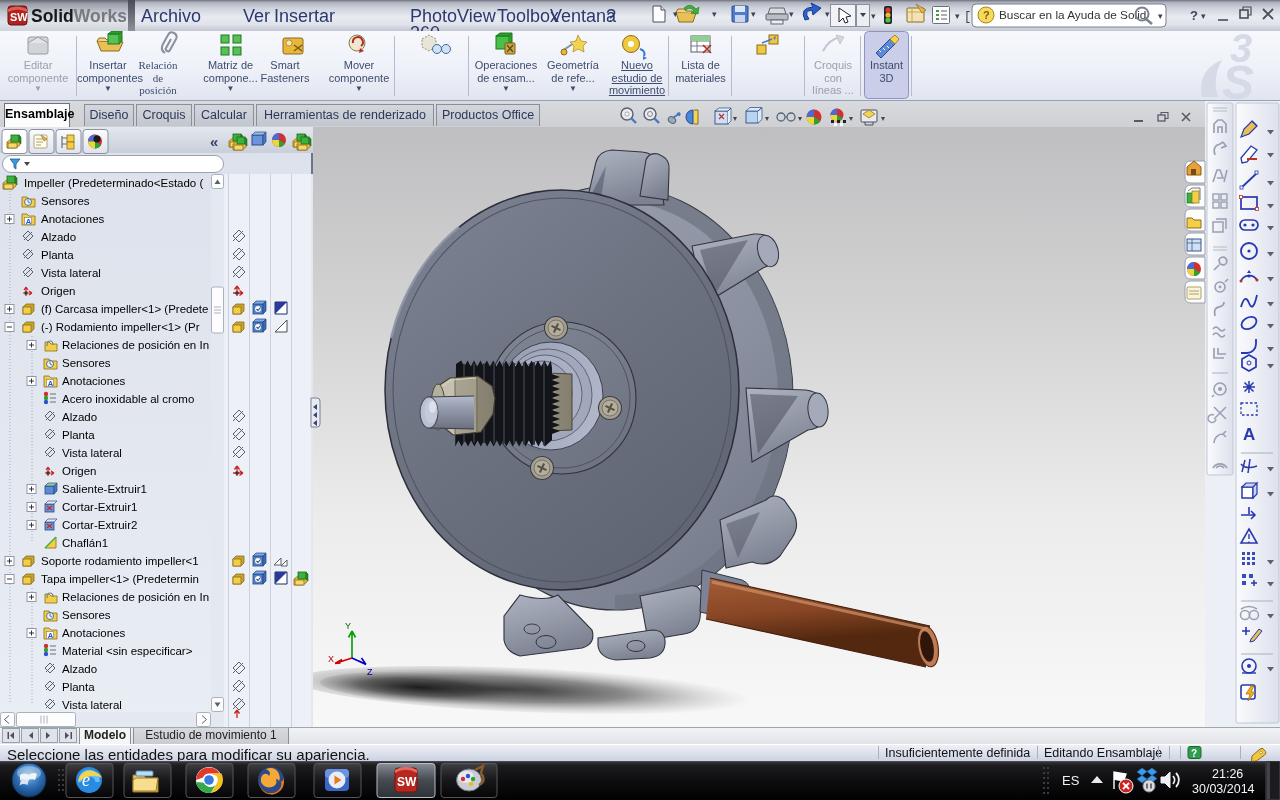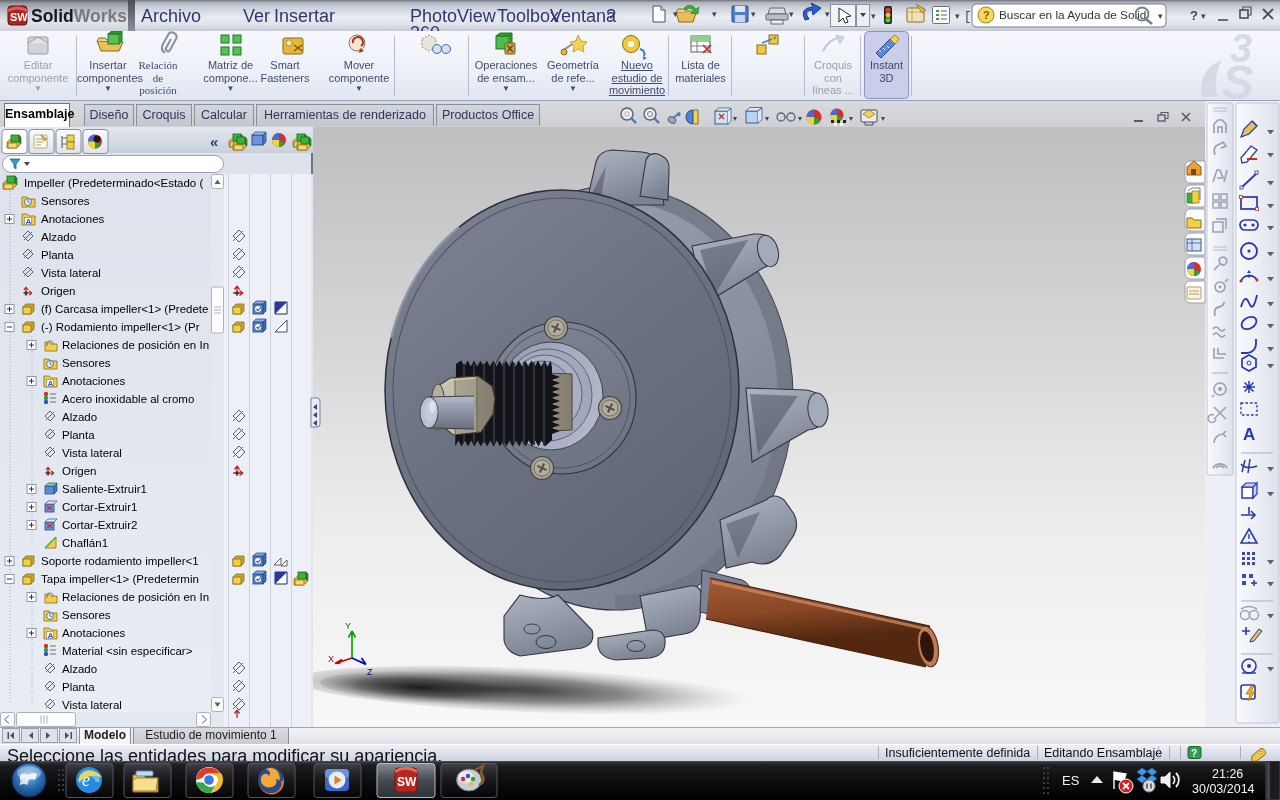--- a/index.html
+++ b/index.html
@@ -978,21 +978,21 @@
           <path d="M31,4 l-4,3.5 4,3.5 z"></path>
           <path d="M44,4 l4,3.5 -4,3.5 z"></path>
           <path d="M63,4 l4,3.5 -4,3.5 z M68.5,4 v7 h1.5 v-7 z"></path>
         </g>
       </svg>
     </div>
 <div class="abs btab active" style="left:79px;width:52px;top:728px;">Modelo</div>
 <div class="abs btab" style="left:133px;width:156px;top:728px;">Estudio de movimiento 1</div>
 
 <div class="abs" id="statusbar"></div>
-<div class="abs" style="left:7px;top:746px;font-size:18px;color:#111;">Seleccione las entidades para modificar su apariencia.</div>
+<div class="abs" style="left:7px;top:746px;font-size:15px;color:#111;">Seleccione las entidades para modificar su apariencia.</div>
 <div class="abs" style="left:885px;top:746px;font-size:12.5px;color:#111;">Insuficientemente definida</div>
 <div class="abs" style="left:1044px;top:746px;font-size:12.5px;color:#111;">Editando Ensamblaje</div>
 <svg width="1280" height="17" style="position:absolute;left:0;top:744px;">
       <g stroke="#aab0c0">
         <path d="M878.5,2 v13 M1037.5,2 v13 M1158.5,2 v13 M1169.5,2 v13 M1180.5,2 v13 M1240.5,2 v13"></path>
       </g>
       <rect x="1188" y="2.5" width="13" height="12" rx="2" fill="#2e9e4e" stroke="#1a6a30"></rect>
       <text x="1191" y="12.5" font-size="10" font-weight="bold" fill="#fff">?</text>
       <path d="M1252,12 l8,-7 q2,-1.5 4,0.5 l1.5,2 q1,2 -1,3.5 l-8,6 -5,0.5 z" fill="#f0c83c" stroke="#8a6a20"></path>
       <circle cx="1261" cy="8.5" r="1.3" fill="#fff" stroke="#8a6a20" stroke-width=".6"></circle>

